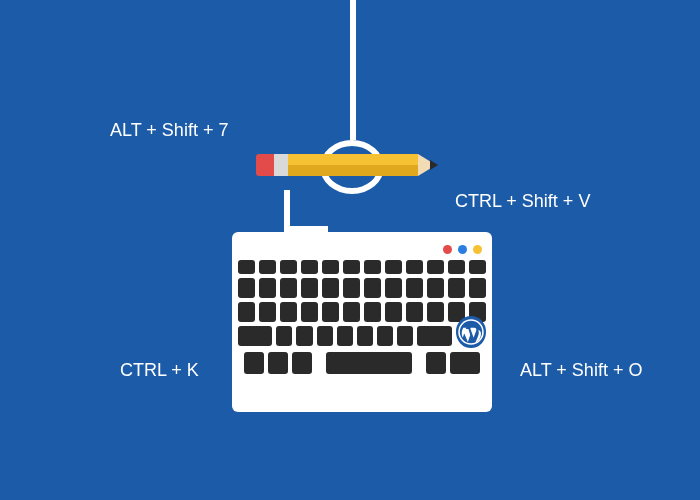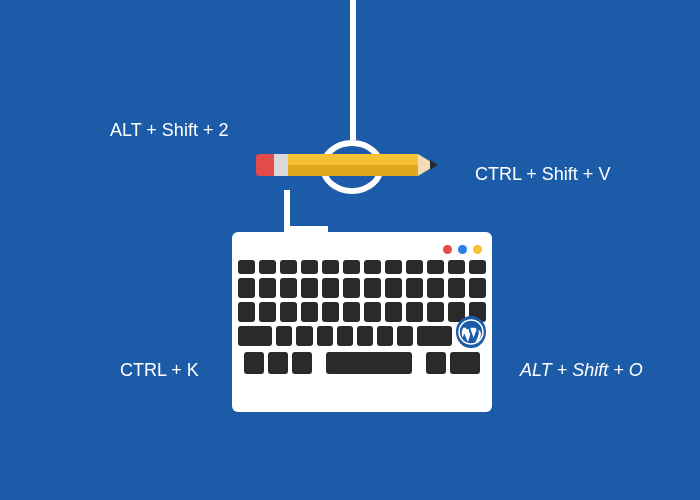--- a/index.html
+++ b/index.html
@@ -12,23 +12,23 @@
     overflow: hidden;
   }
   .shortcut {
     position: absolute;
     color: #fff;
     font-size: 18px;
     font-weight: 300;
     white-space: nowrap;
   }
   .s1 { top: 120px; left: 110px; }
-  .s2 { top: 164px; left: 455px; margin-left: 20px; }
+  .s2 { top: 191px; left: 455px; }
   .s3 { top: 360px; left: 120px; }
-  .s4 { top: 360px; left: 520px; font-style: italic; }
+  .s4 { top: 360px; left: 520px; }
 
   
   .cable-top {
     position: absolute;
     top: 0;
     left: 350px;
     width: 6px;
     height: 140px;
     background: #fff;
   }
@@ -172,21 +172,21 @@
 <div class="cable-horiz"></div>
 
 <div class="pencil">
   <div class="eraser"></div>
   <div class="ferrule"></div>
   <div class="body"></div>
   <div class="tipwood"></div>
   <div class="tip"></div>
 </div>
 
-<div class="shortcut s1">ALT + Shift + 2</div>
+<div class="shortcut s1">ALT + Shift + 7</div>
 <div class="shortcut s2">CTRL + Shift + V</div>
 <div class="shortcut s3">CTRL + K</div>
 <div class="shortcut s4">ALT + Shift + O</div>
 
 <div class="keyboard">
   <div class="kb-header">
     <div class="dot r"></div>
     <div class="dot b"></div>
     <div class="dot y"></div>
   </div>

